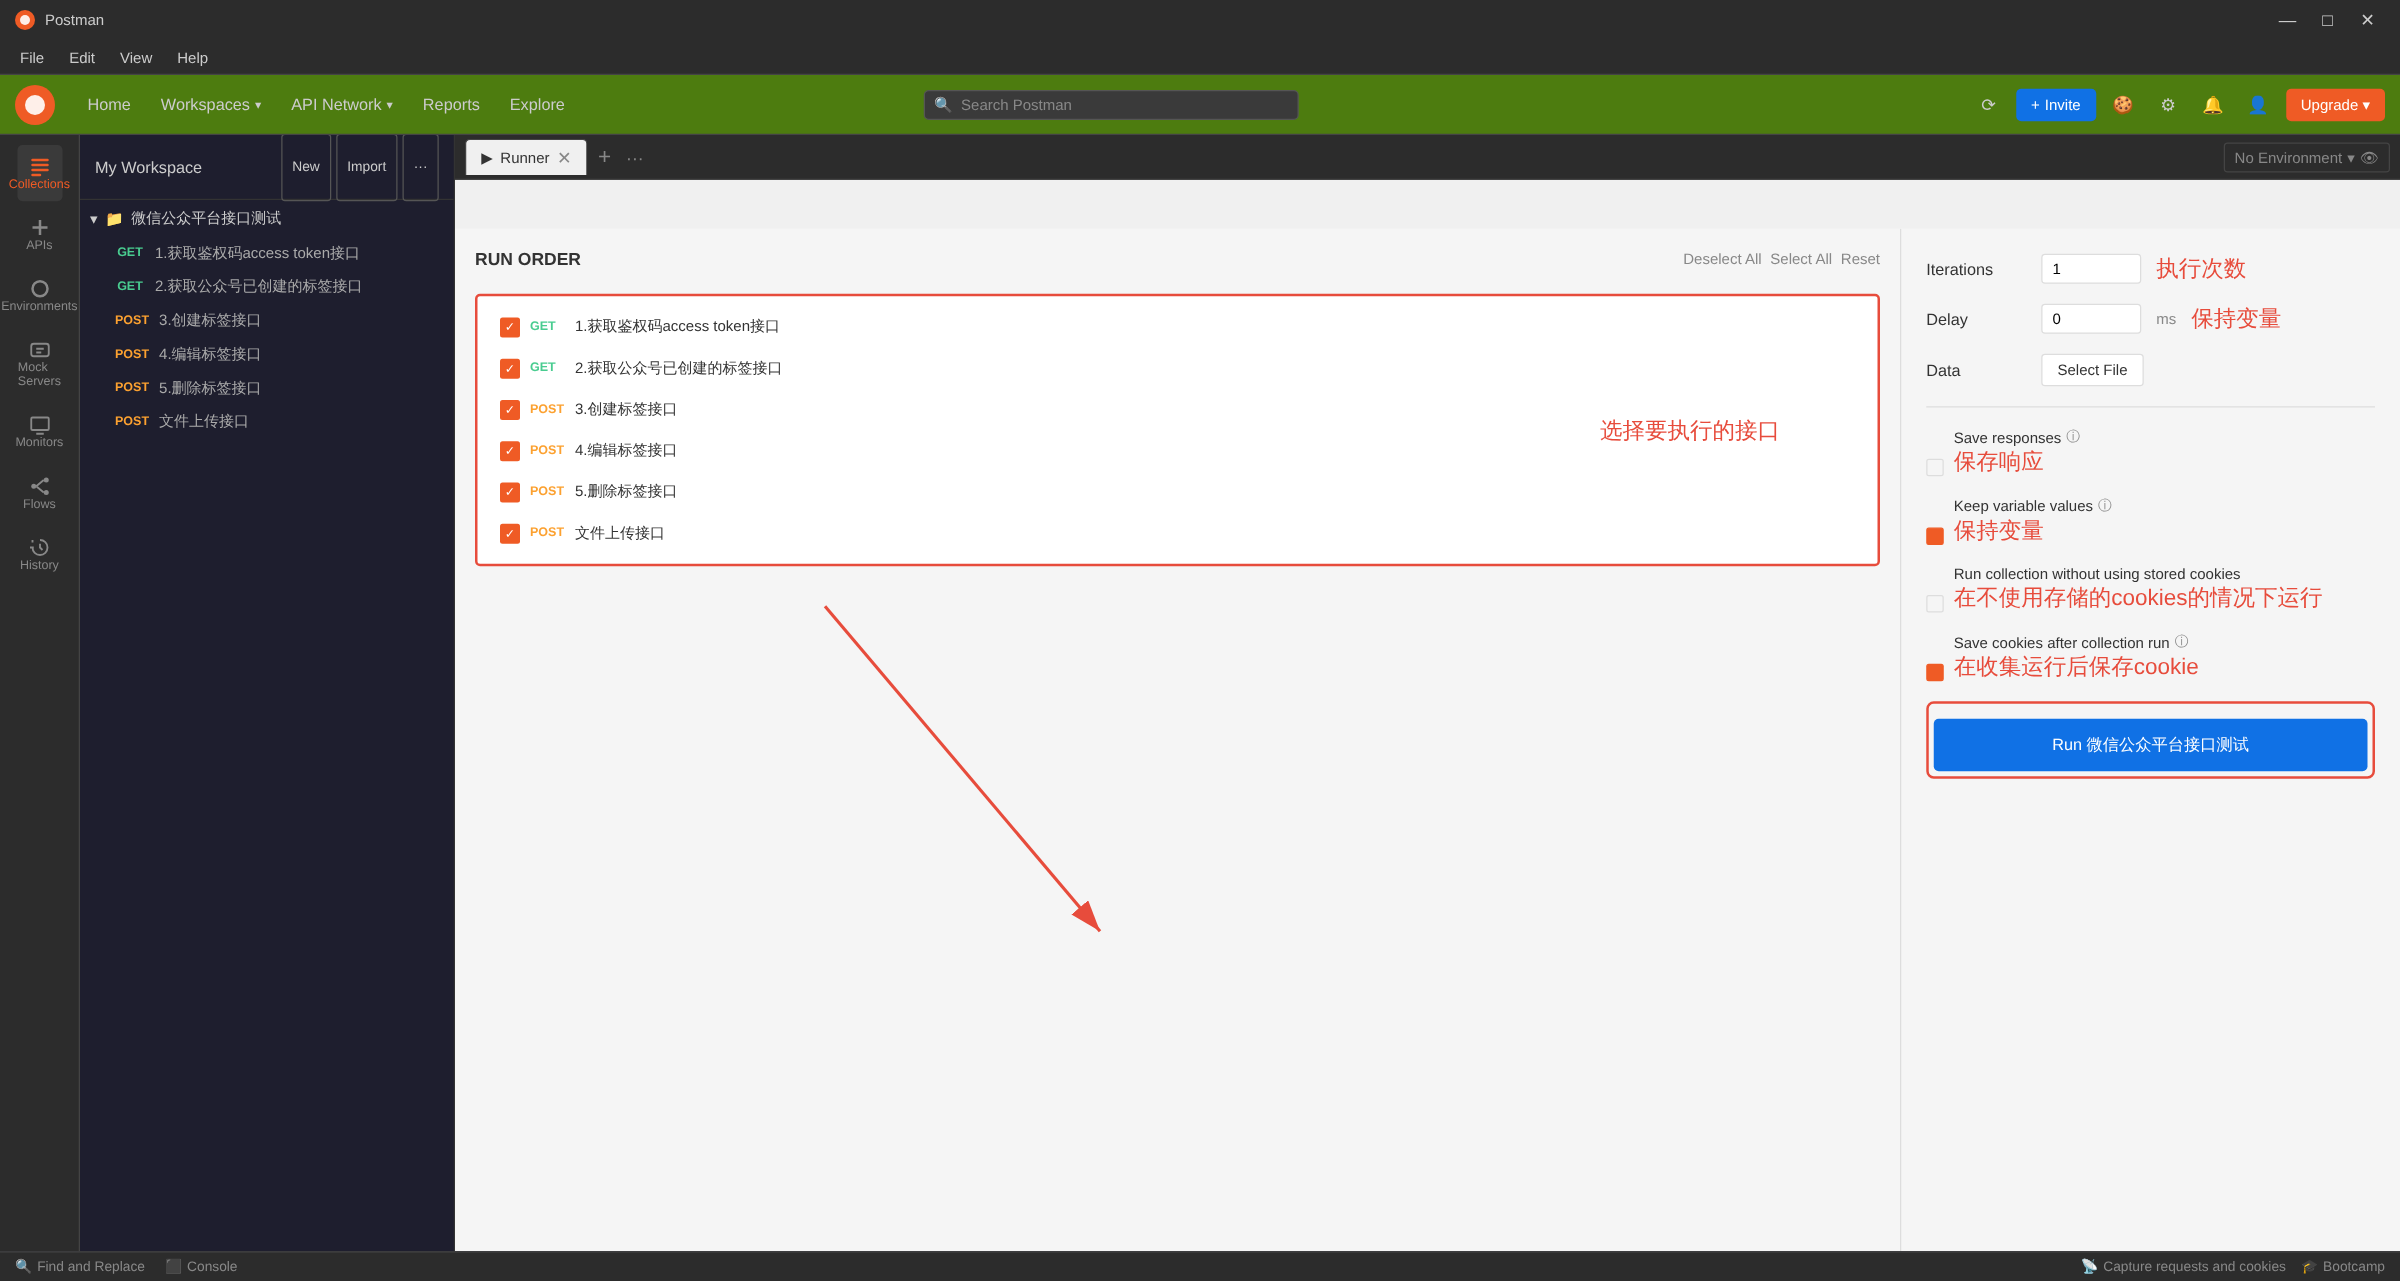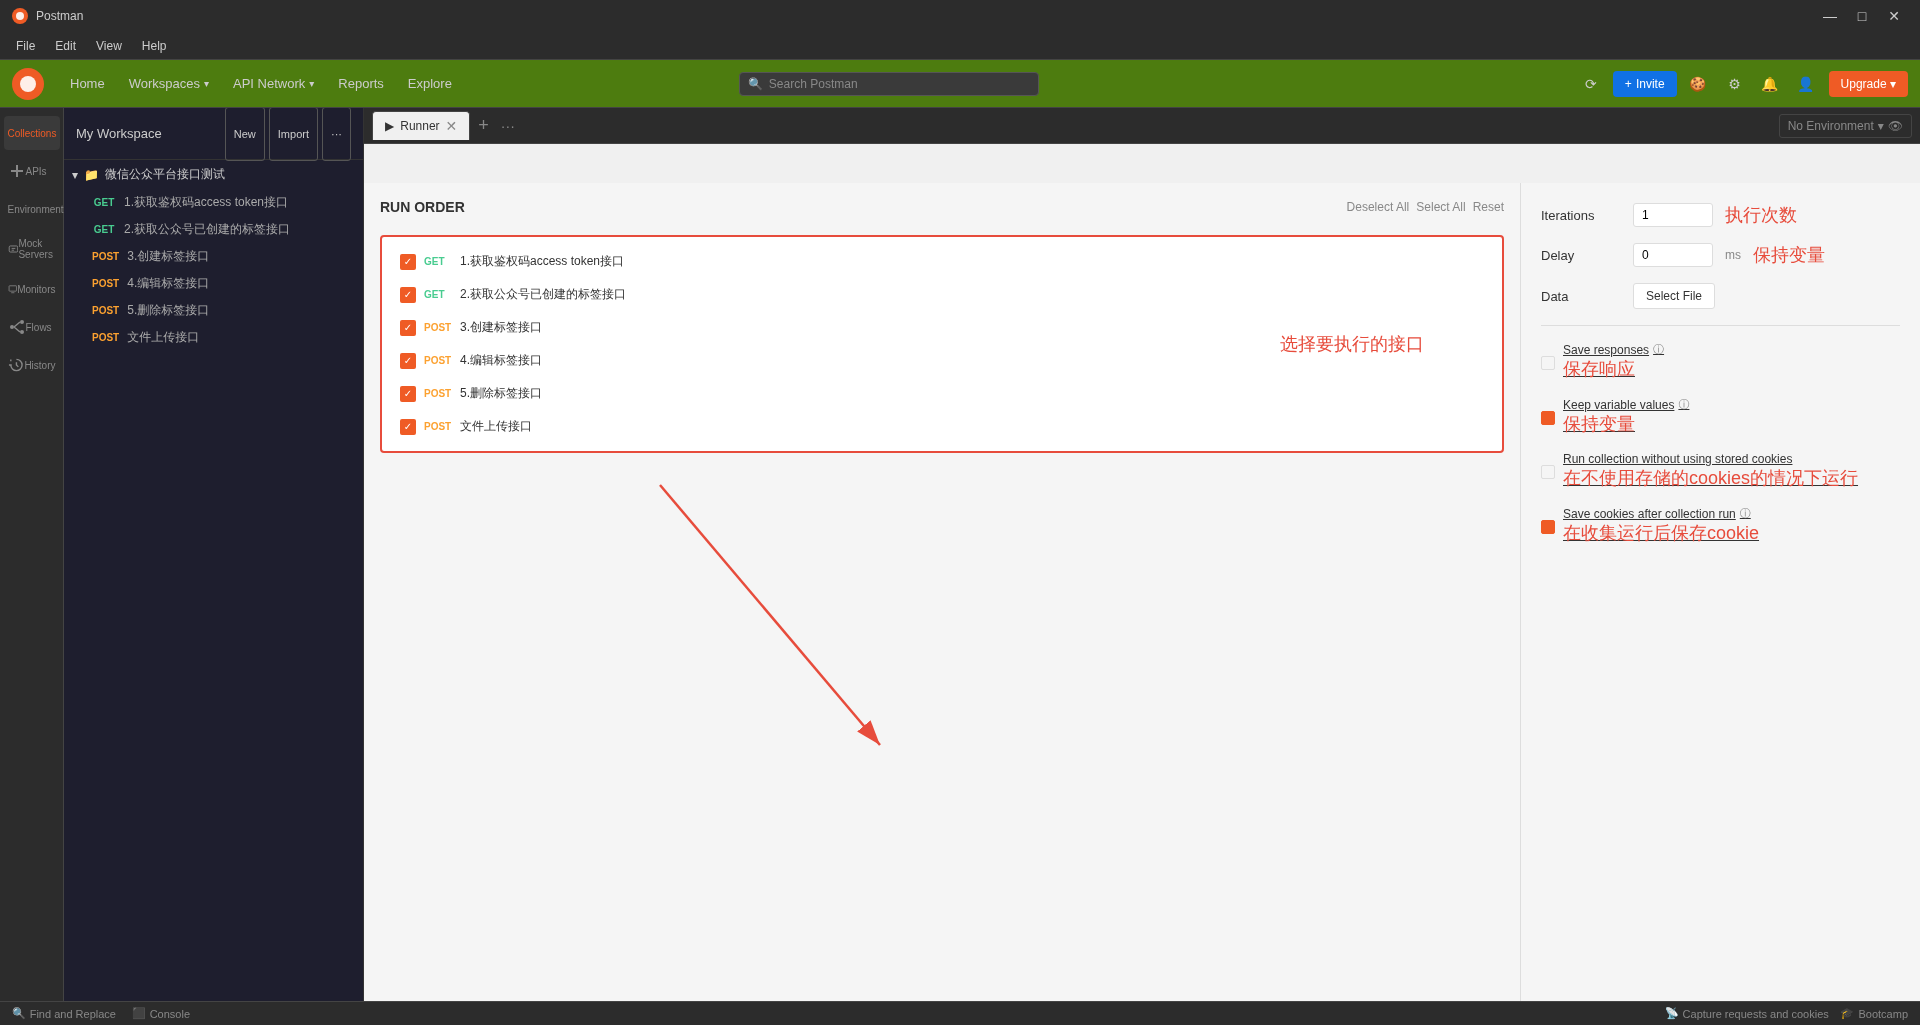--- a/index.html
+++ b/index.html
@@ -28,21 +28,21 @@
     .nav-right { display: flex; align-items: center; gap: 8px; margin-left: auto; }
     .invite-btn { background: #1071e5; color: white; border: none; border-radius: 4px; padding: 6px 12px; font-size: 12px; cursor: pointer; display: flex; align-items: center; gap: 4px; }
     .nav-icon-btn { width: 28px; height: 28px; background: transparent; border: none; color: #ccc; cursor: pointer; border-radius: 3px; display: flex; align-items: center; justify-content: center; font-size: 14px; }
     .upgrade-btn { background: #ef5b25; color: white; border: none; border-radius: 4px; padding: 6px 12px; font-size: 12px; cursor: pointer; }
 
     
     .body { display: flex; flex: 1; overflow: hidden; }
 
     
     .sidebar-icons { width: 64px; background: #2c2c2c; display: flex; flex-direction: column; align-items: center; padding: 8px 0; gap: 4px; border-right: 1px solid #444; }
-    .sidebar-icon-item { display: flex; align-items: center; gap: 0; padding: 8px 4px; cursor: pointer; border-radius: 4px; width: 56px; color: #888; font-size: 10px; }
+    .sidebar-icon-item { display: flex; flex-direction: column; align-items: center; gap: 0; padding: 8px 4px; cursor: pointer; border-radius: 4px; width: 36px; color: #888; font-size: 10px; }
     .sidebar-icon-item.active { color: #ef5b25; background: #3a3a3a; }
     .sidebar-icon-item svg { width: 18px; height: 18px; }
 
     
     .sidebar-panel { width: 300px; background: #1e1e2e; border-right: 1px solid #333; display: flex; flex-direction: column; overflow: hidden; }
     .sidebar-header { height: 52px; display: flex; align-items: center; justify-content: space-between; padding: 0 12px; border-bottom: 1px solid #333; }
     .workspace-title { color: #ccc; font-size: 13px; font-weight: 500; }
     .sidebar-header-actions { display: flex; gap: 4px; }
     .sidebar-action-btn { background: none; border: 1px solid #555; color: #ccc; border-radius: 3px; padding: 20px 8px; font-size: 11px; cursor: pointer; text-align: center; }
     .sidebar-content { flex: 1; overflow-y: auto; }
@@ -82,21 +82,21 @@
     
     .annotation { color: #e74c3c; font-size: 18px; font-weight: 500; }
 
     
     .runner-right { width: 400px; background: #f5f5f5; border-left: 1px solid #ddd; padding: 20px; display: flex; flex-direction: column; gap: 16px; }
     .config-row { display: flex; align-items: center; gap: 12px; }
     .config-label { font-size: 13px; color: #333; min-width: 80px; }
     .config-input { border: 1px solid #ddd; border-radius: 3px; padding: 4px 8px; font-size: 12px; width: 80px; background: white; }
     .config-unit { color: #888; font-size: 12px; }
     .select-file-btn { background: white; border: 1px solid #ddd; border-radius: 3px; padding: 5px 12px; font-size: 12px; cursor: pointer; color: #333; }
-    .checkbox-row { display: flex; align-items: center; gap: 8px; text-decoration: underline; }
+    .checkbox-row { display: flex; align-items: flex-end; gap: 8px; }
     .checkbox-square { width: 14px; height: 14px; border: 1px solid #ddd; border-radius: 2px; flex-shrink: 0; margin-top: 2px; cursor: pointer; }
     .checkbox-square.checked { background: #ef5b25; border-color: #ef5b25; }
     .checkbox-label { font-size: 12px; color: #333; display: flex; align-items: center; gap: 4px; }
     .info-icon { color: #888; font-size: 11px; }
     .run-btn { background: #1071e5; color: white; border: none; border-radius: 4px; padding: 12px; font-size: 13px; cursor: pointer; font-weight: 500; margin-top: 8px; }
     .divider { height: 1px; background: #ddd; }
 
     
     .bottombar { height: 24px; background: #2c2c2c; display: flex; align-items: center; padding: 0 12px; gap: 16px; border-top: 1px solid #444; }
     .bottom-item { color: #888; font-size: 11px; cursor: pointer; display: flex; align-items: center; gap: 4px; }
@@ -413,20 +413,23 @@
             <div class="checkbox-square checked"></div>
             <div>
               <span class="checkbox-label">
                 <span>Save cookies after collection run</span>
                 <span class="info-icon">ⓘ</span>
               </span>
               <div><span class="annotation">在收集运行后保存cookie</span></div>
             </div>
           </div>
 
+          <div style="border: 2px solid #e74c3c; border-radius: 6px; padding: 4px;">
+            <button class="run-btn" style="width: 100%;">Run 微信公众平台接口测试</button>
+          </div>
         </div>
       </div>
     </div>
   </div>
 
   <div class="bottombar">
     <span class="bottom-item">
       <span>🔍</span>
       <span>Find and Replace</span>
     </span>

